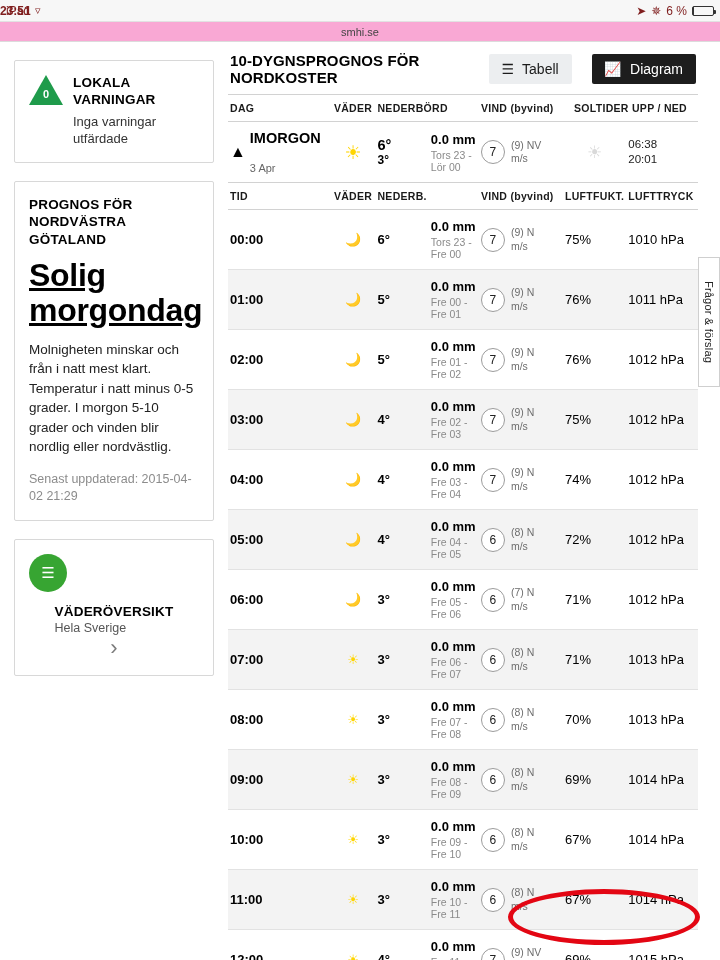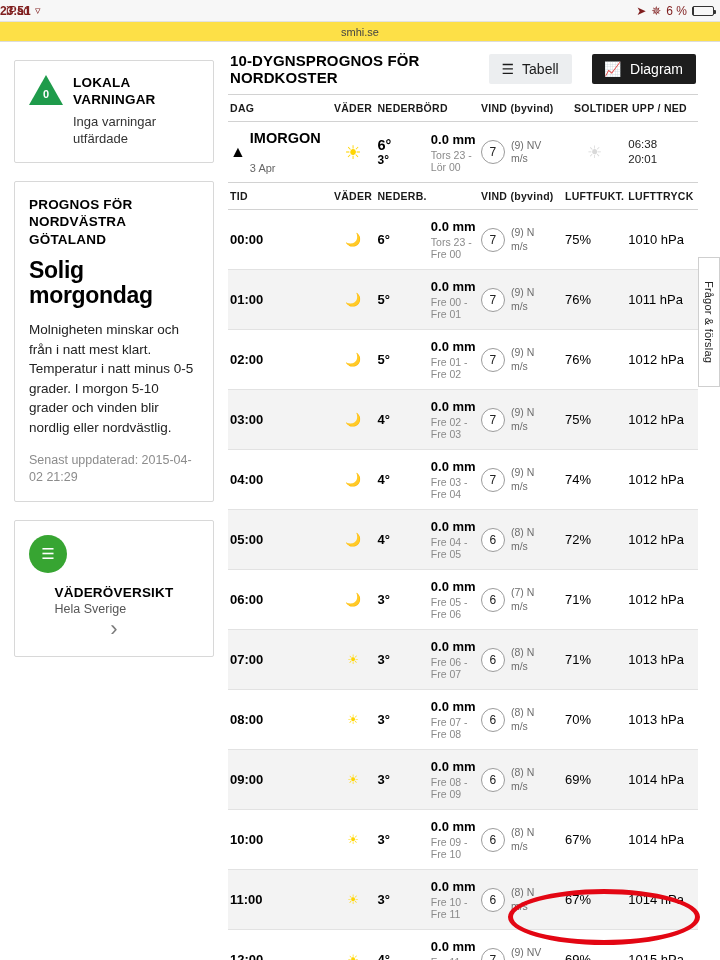--- a/index.html
+++ b/index.html
@@ -29,21 +29,21 @@
     position: relative; display: inline-block;
   }
   .battery:after {
     content: ""; position: absolute; right: -3px; top: 3px;
     width: 2px; height: 4px; background: #333; border-radius: 0 1px 1px 0;
   }
   .battery i { display: block; height: 100%; width: 6%; background: #333; }
 
   
   .urlbar {
-    height: 20px; background: #fde047;
+    height: 20px; background: #f9a8d4;
     text-align: center; font-size: 11px; color: #444;
     border-bottom: 1px solid #dcdcdc;
     line-height: 20px;
   }
 
   
   .page { position: absolute; top: 42px; left: 0; right: 0; bottom: 0; background: #fff; }
 
   
   .leftcol { position: absolute; left: 14px; top: 18px; width: 200px; }
@@ -57,21 +57,21 @@
     border-bottom: 30px solid #1f9b4b; position: relative; flex: none;
   }
   .tri span {
     position: absolute; left: -4px; top: 13px; width: 8px; text-align: center;
     color: #fff; font-size: 11px; font-weight: bold;
   }
   .warn-title { font-weight: bold; font-size: 13.5px; letter-spacing: .2px; line-height: 1.25; }
   .warn-sub { font-size: 13px; color: #333; line-height: 1.35; margin-top: 4px; }
 
   .fc-head { font-weight: bold; font-size: 13.5px; line-height: 1.3; letter-spacing: .2px; }
-  .fc-big { font-size: 23px; font-weight: bold; line-height: 1.08; margin: 10px 0 12px; letter-spacing: -.3px; }
+  .fc-big { font-size: 32px; font-weight: bold; line-height: 1.08; margin: 10px 0 12px; letter-spacing: -.3px; text-decoration: underline; }
   .fc-body { font-size: 13.5px; color: #222; line-height: 1.45; }
   .fc-upd { font-size: 12.5px; color: #8c8c8c; margin-top: 14px; line-height: 1.4; }
 
   .ov-card { display: block; }
   .ov-icon {
     width: 38px; height: 38px; border-radius: 50%; background: #37a532;
     display: flex; align-items: center; justify-content: center; color: #fff; font-size: 15px;
   }
   .ov-row { display: flex; align-items: center; flex-direction: column; }
   .ov-text { flex: 1; }

